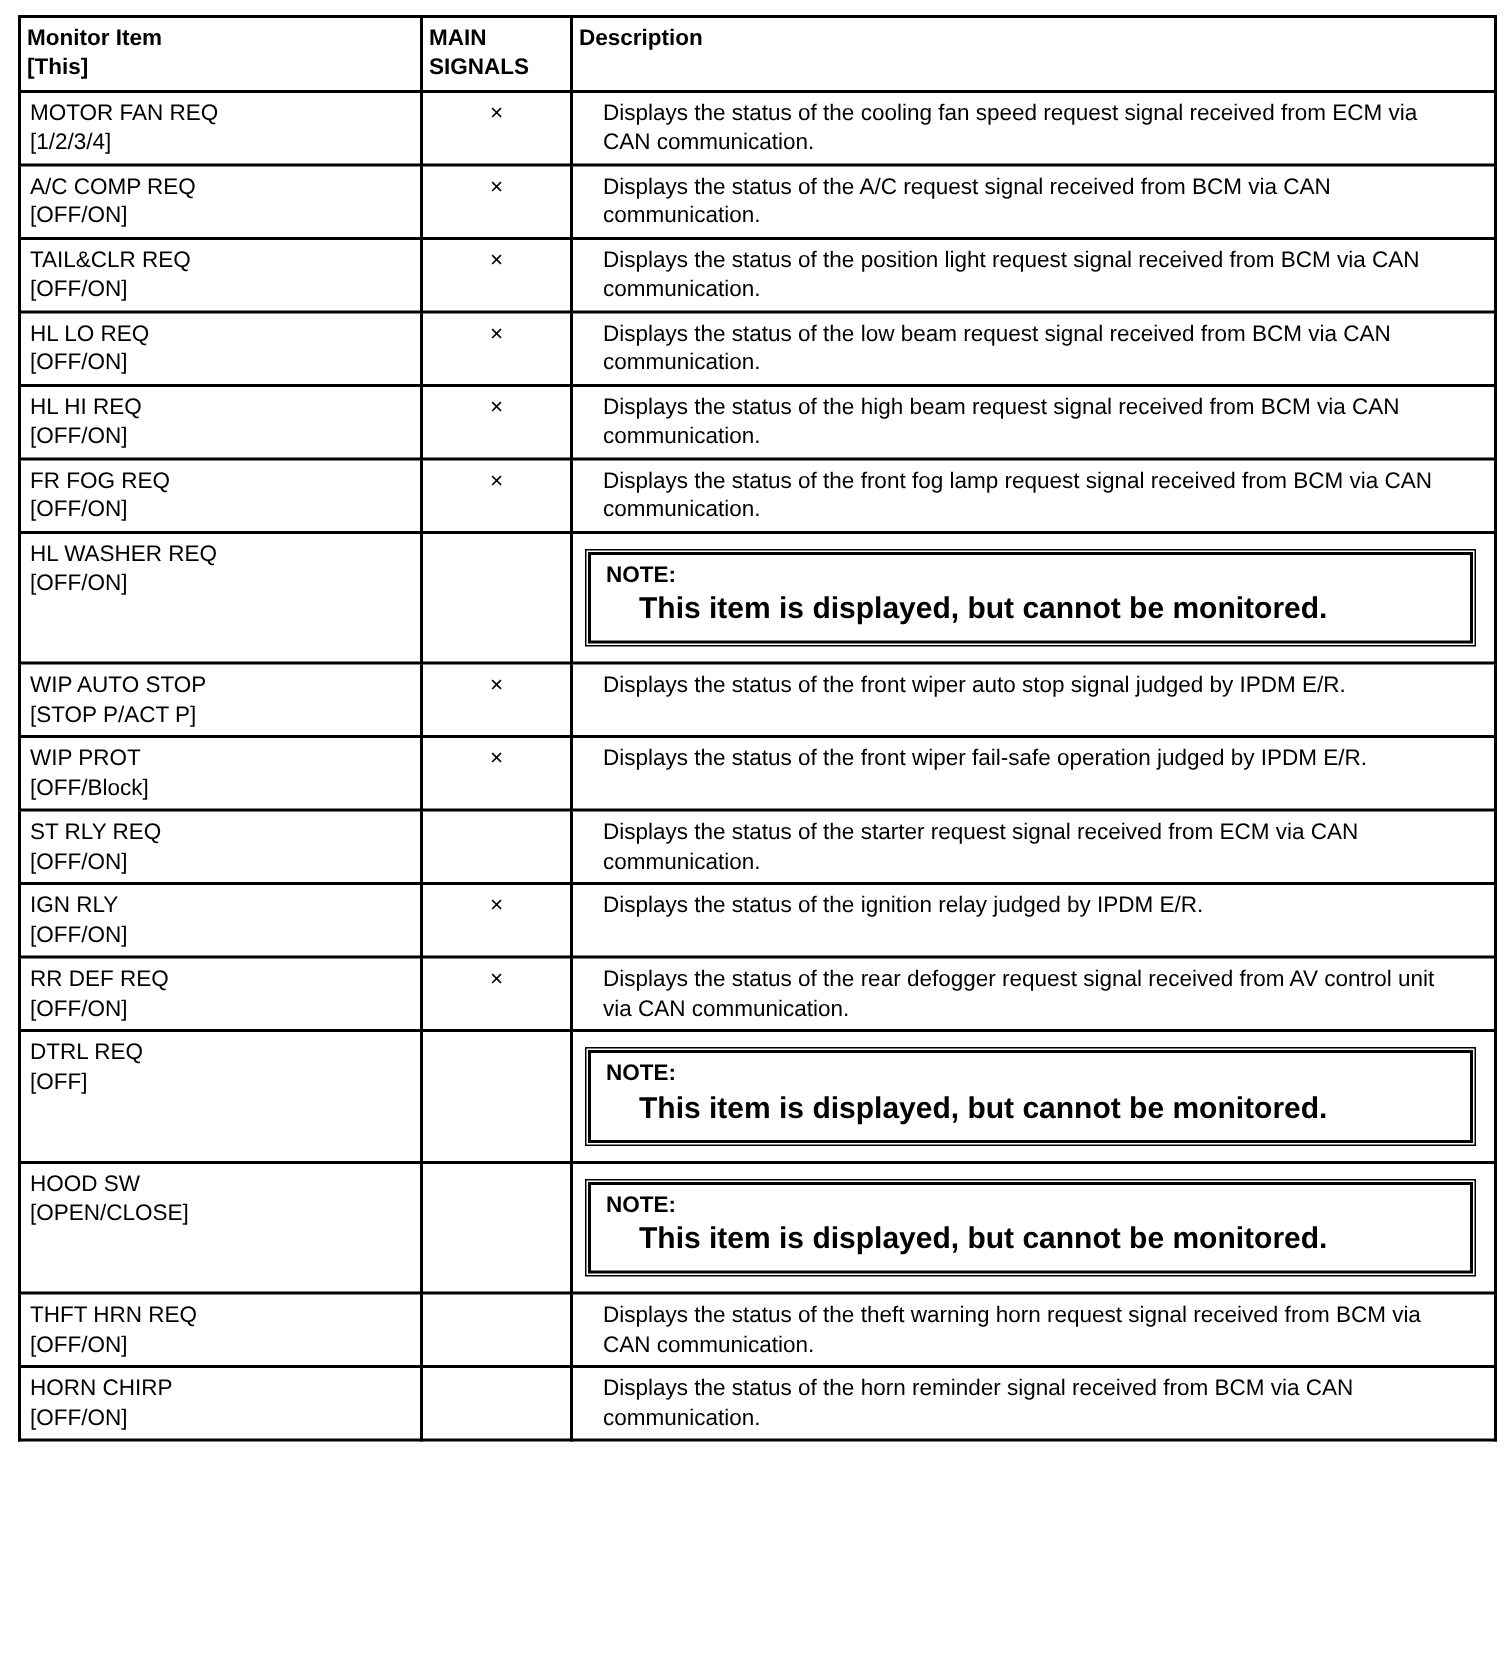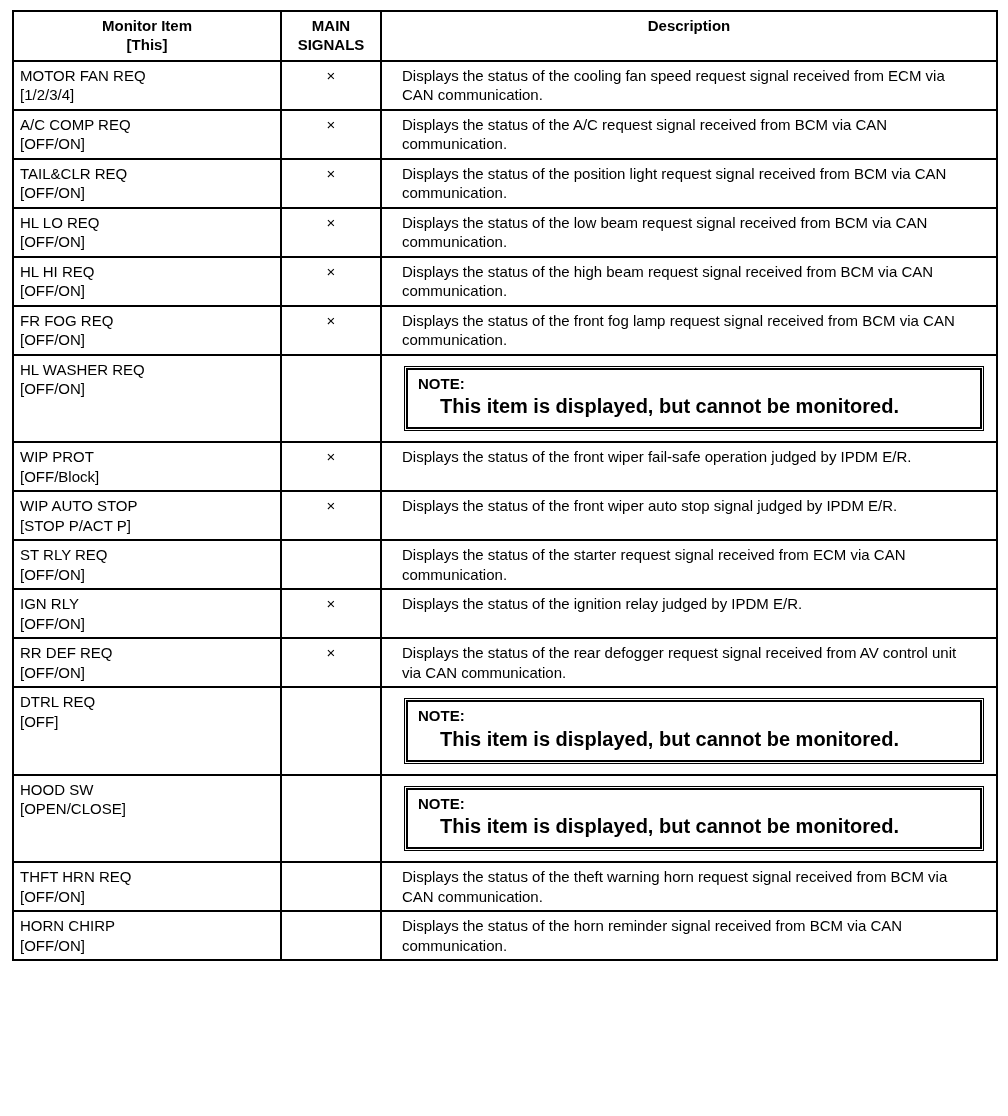--- a/index.html
+++ b/index.html
@@ -27,42 +27,42 @@
     vertical-align: top;
     box-sizing: border-box;
   }
   th.col-item   { width: 268px; }
   th.col-main   { width: 100px; }
   th.col-desc   { width: 616px; border-radius: 16px; }
 
   thead th {
     font-weight: bold;
     font-size: 15px;
-    text-align: center;
+    text-align: left;
     padding: 5px 4px;
     line-height: 1.25;
   }
   td.c1 {
     font-size: 15px;
     padding: 4px 6px;
     line-height: 1.3;
   }
   td.c1 .line { display: block; }
   td.c2 {
     font-size: 15px;
     text-align: center;
     padding: 4px 2px;
     line-height: 1.3;
   }
   td.c3 {
     font-size: 15px;
     padding: 4px 20px;
     line-height: 1.3;
   }
-  td.c3.has-note { padding: 8px 10px 8px 22px; }
+  td.c3.has-note { padding: 8px 10px 8px 8px; }
 
   .note-outer {
     border: 1px solid #000000;
     padding: 1px;
     margin: 2px 2px 2px 0;
   }
   .note-inner {
     border: 2px solid #000000;
     padding: 4px 10px 8px 10px;
   }
@@ -164,34 +164,34 @@
               <div class="note-title">NOTE:</div>
               <div class="note-body">This item is displayed, but cannot be monitored.</div>
             </div>
           </div>
         </td>
       </tr>
 
 
       <tr>
         <td class="c1">
+          <span class="line">WIP AUTO STOP</span>
+          <span class="line">[STOP P/ACT P]</span>
+        </td>
+        <td class="c2">×</td>
+        <td class="c3">Displays the status of the front wiper auto stop signal judged by IPDM E/R.</td>
+      </tr>
+
+      <tr>
+        <td class="c1">
           <span class="line">WIP PROT</span>
           <span class="line">[OFF/Block]</span>
         </td>
         <td class="c2">×</td>
         <td class="c3">Displays the status of the front wiper fail-safe operation judged by IPDM E/R.</td>
-      </tr>
-
-      <tr>
-        <td class="c1">
-          <span class="line">WIP AUTO STOP</span>
-          <span class="line">[STOP P/ACT P]</span>
-        </td>
-        <td class="c2">×</td>
-        <td class="c3">Displays the status of the front wiper auto stop signal judged by IPDM E/R.</td>
       </tr>
 
       <tr>
         <td class="c1">
           <span class="line">ST RLY REQ</span>
           <span class="line">[OFF/ON]</span>
         </td>
         <td class="c2"></td>
         <td class="c3">Displays the status of the starter request signal received from ECM via CAN communication.</td>
       </tr>

